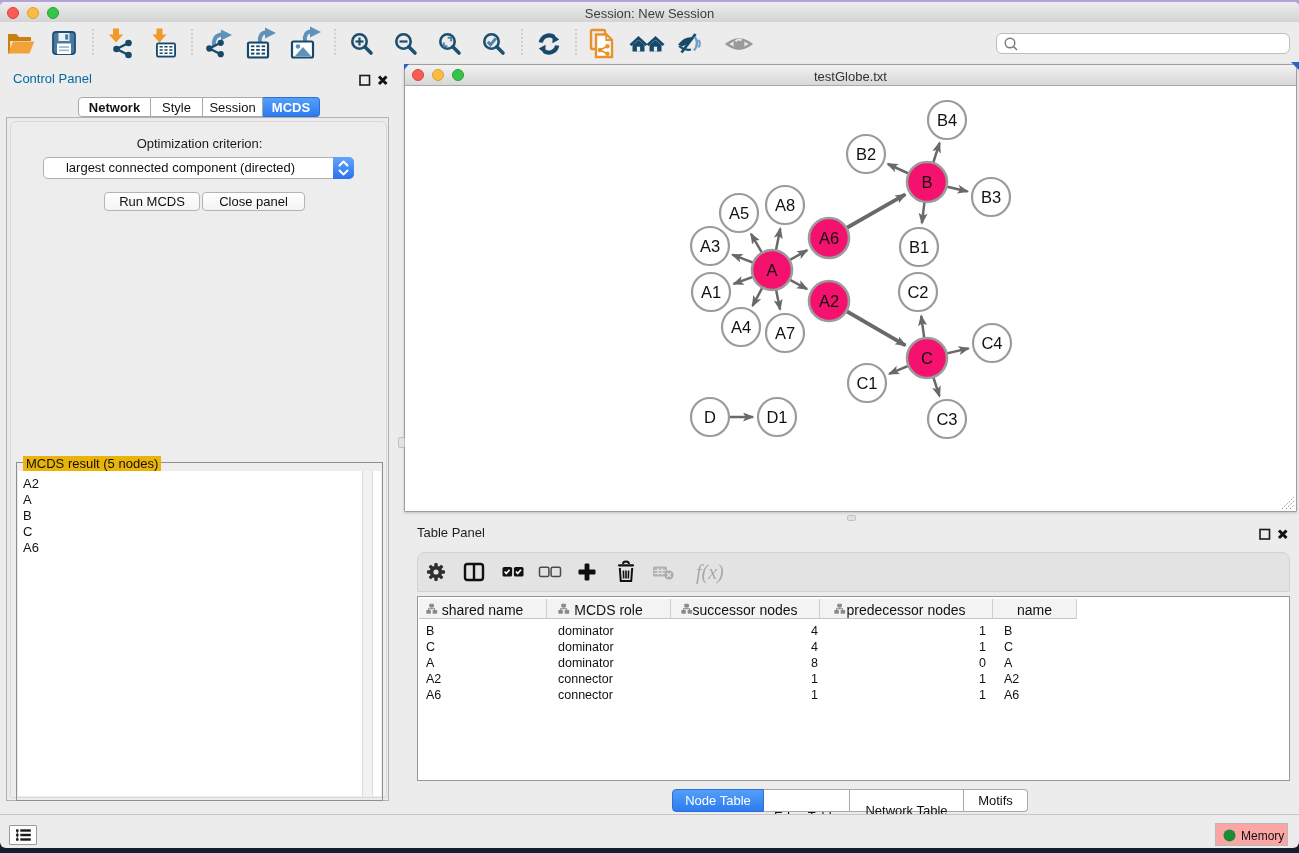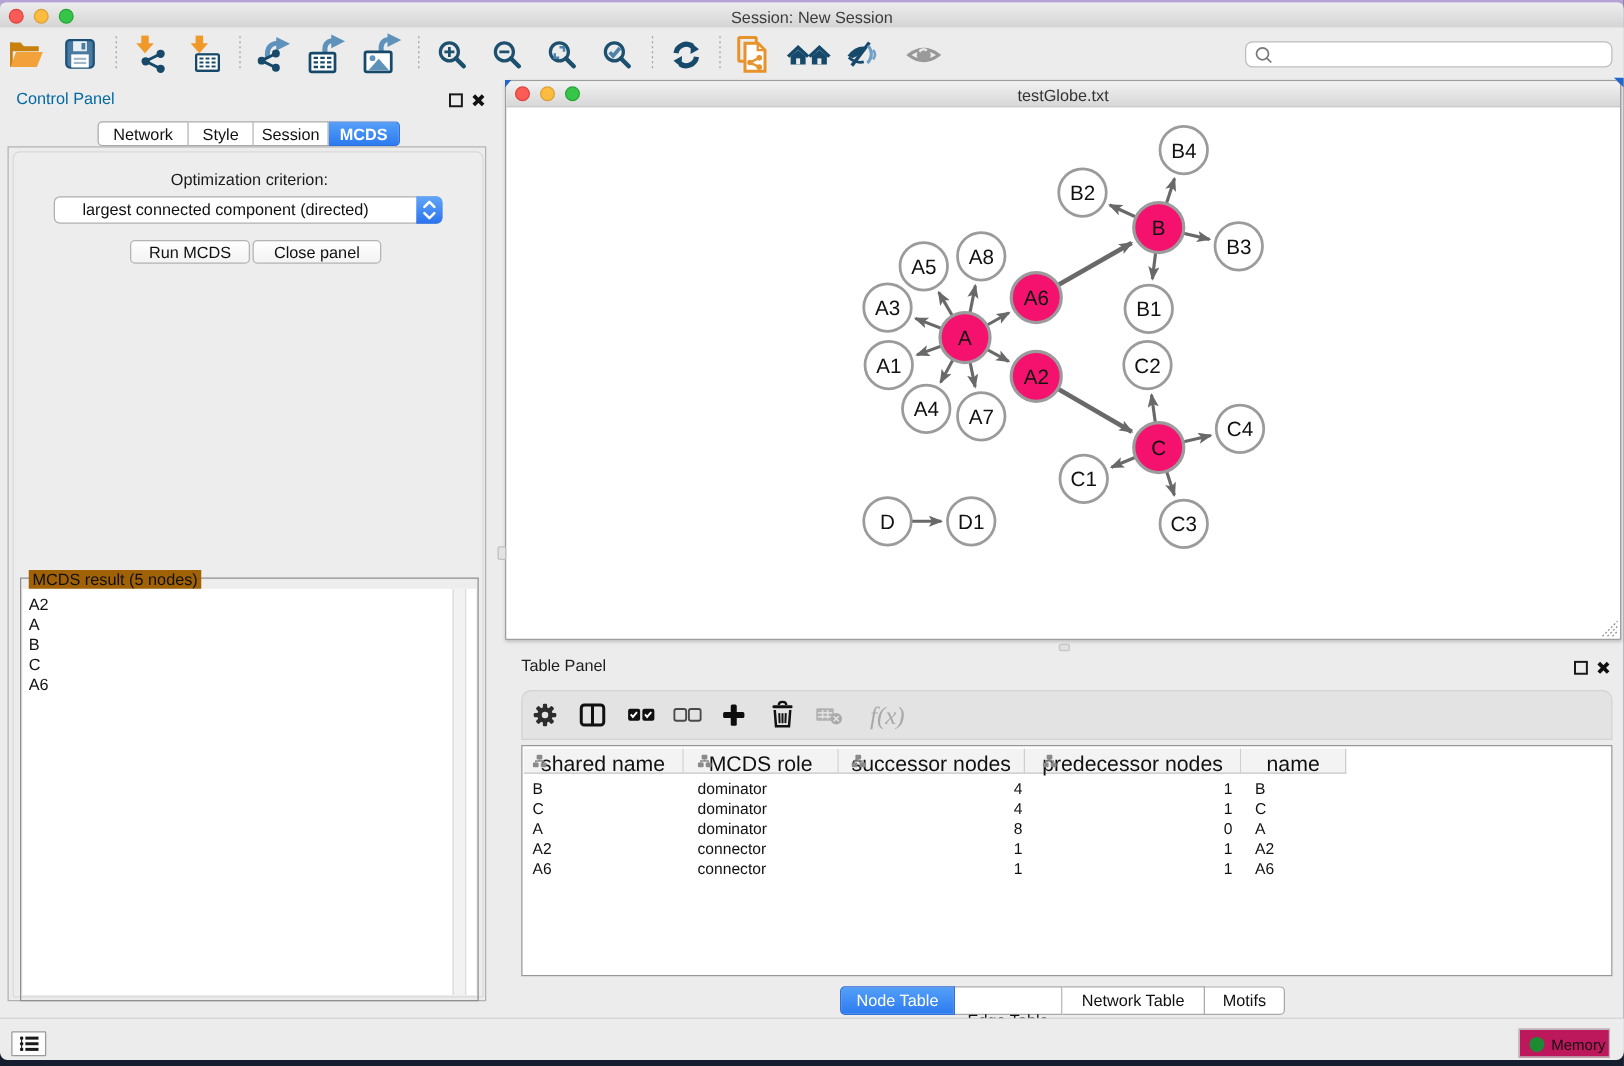--- a/index.html
+++ b/index.html
@@ -17,37 +17,37 @@
 .tab{font-size:13px;color:#111;background:#fff;border:1px solid #a9a9a9;border-left:none;padding:2px 0 0 0;text-align:center;}
 .tab.first{border-left:1px solid #a9a9a9;border-radius:4px 0 0 4px;}
 .tab.last{border-radius:0 4px 4px 0;}
 .tab.sel{background:linear-gradient(#549ff8,#2d7bf0);color:#fff;border-color:#2d6fd8;}
 #cp-box{position:absolute;left:6px;top:117px;width:383px;height:684px;border:1px solid #b2b2b2;background:#ececec;}
 #opt-label{position:absolute;left:8px;width:383px;top:136px;text-align:center;font-size:13px;color:#1a1a1a;}
 #dropdown{position:absolute;left:43px;top:157px;width:311px;height:22px;background:#fff;border:1px solid #b0b0b0;border-radius:5px;font-size:13px;color:#111;text-align:center;line-height:20px;padding-right:36px;}
 #dd-cap{position:absolute;right:-1px;top:-1px;width:21px;height:22px;border-radius:0 5px 5px 0;background:linear-gradient(#62a6f9,#2a72ee);}
 .mbtn{position:absolute;height:19px;background:linear-gradient(#ffffff,#f3f3f3);border:1px solid #b4b4b4;border-radius:4px;font-size:13px;color:#111;text-align:center;line-height:17px;}
 #fieldset{position:absolute;left:16px;top:462px;width:367px;height:339px;border:1px solid #8f8f8f;}
-#fs-legend{position:absolute;left:6px;top:-7px;background:#a16207;padding:0 3px;font-size:13px;color:#111;}
+#fs-legend{position:absolute;left:6px;top:-7px;background:#eab308;padding:0 3px;font-size:13px;color:#111;}
 #fs-list{position:absolute;left:1px;top:8px;width:363px;height:325px;background:#fff;font-size:13px;color:#111;}
 #fs-scroll{position:absolute;right:8px;top:0;width:11px;height:325px;background:#f2f2f2;border-left:1px solid #dcdcdc;border-right:1px solid #dcdcdc;}
 
 #netwin{position:absolute;left:404px;top:64px;width:893px;height:448px;background:#fff;border:1px solid #9e9e9e;border-radius:5px 5px 1px 1px;box-shadow:0 1px 3px rgba(0,0,0,0.18);}
 #nw-title{position:absolute;left:0;top:0;width:891px;height:21px;background:linear-gradient(#f2f2f2,#d7d7d7);border-radius:4px 4px 0 0;border-bottom:1px solid #a9a9a9;}
 #nw-title .ttl{position:absolute;left:0;right:0;top:4px;text-align:center;font-size:13px;color:#333;}
 
 #tp-title{position:absolute;left:417px;top:525px;font-size:13px;color:#1e1e1e;}
 #tp-toolbar{position:absolute;left:417px;top:552px;width:873px;height:40px;background:#e3e3e3;border:1px solid #d2d2d2;border-radius:8px 8px 0 0;}
 #tbl{position:absolute;left:417px;top:596px;width:873px;height:185px;background:#fff;border:1px solid #979797;font-size:12.5px;color:#111;}
-.th{position:absolute;top:2px;height:20px;background:#f3f3f3;border-right:1px solid #cfcfcf;border-bottom:1px solid #c6c6c6;text-align:center;font-size:17px;padding-top:3px;}
+.th{position:absolute;top:2px;height:20px;background:#f3f3f3;border-right:1px solid #cfcfcf;border-bottom:1px solid #c6c6c6;text-align:center;font-size:14px;padding-top:3px;}
 .cell{position:absolute;font-size:12.5px;color:#111;}
 .btabs{position:absolute;top:789px;display:flex;height:23px;}
 
 #statusbar{position:absolute;left:0;top:814px;width:1299px;height:32px;background:#ececec;border-top:1px solid #c6c6c6;border-radius:0 0 6px 6px;}
-#membtn{position:absolute;right:11px;top:8px;width:73px;height:23px;background:#be185d;border:1px solid #b9b9b9;font-size:12px;color:#111;}
+#membtn{position:absolute;right:11px;top:8px;width:73px;height:23px;background:#fca5a5;border:1px solid #b9b9b9;font-size:12px;color:#111;}
 #listbtn{position:absolute;left:9px;top:10px;width:28px;height:20px;background:#fdfdfd;border:1.5px solid #9a9a9a;border-radius:1px;}
 svg{display:block;}
 </style></head>
 <body>
 <div id="desktop-top"></div>
 <div id="app">
   <div id="titlebar">
     <div class="tl" style="left:7px;top:5px;background:#fb5b55;border:1px solid #dd423d;"></div>
     <div class="tl" style="left:27px;top:5px;background:#fcbc3f;border:1px solid #dd9f33;"></div>
     <div class="tl" style="left:47px;top:5px;background:#35c649;border:1px solid #26a333;"></div>
@@ -207,21 +207,21 @@
           <line x1="10.5" y1="10.5" x2="14" y2="14" stroke="#787878" stroke-width="1.4"></line>
         </svg>
       </div>
   </div>
   <div id="cp-title">Control Panel</div>
   <svg width="34" height="16" style="position:absolute;left:358px;top:73px;">
       <rect x="2" y="2.5" width="9.5" height="9.5" stroke="#1a1a1a" stroke-width="1.6" fill="none"></rect>
       <path d="M21,3.5 L28.5,11 M28.5,3.5 L21,11" stroke="#111" stroke-width="3"></path>
     </svg>
   <div class="tabrow" style="left:78px;top:97px;">
-    <div class="tab first" style="width:73px;">Network</div>
+    <div class="tab first" style="width:73px;font-weight:bold;">Network</div>
     <div class="tab" style="width:52px;">Style</div>
     <div class="tab" style="width:60px;">Session</div>
     <div class="tab sel last" style="width:57px;font-weight:bold;">MCDS</div>
   </div>
   <div id="cp-box"></div>
   <div class="abs" style="left:10px;top:121px;width:377px;height:677px;background:#ededed;border:1px solid #d9d9d9;border-radius:6px 6px 2px 2px;"></div>
   <div id="opt-label">Optimization criterion:</div>
   <div id="dropdown">largest connected component (directed)<div id="dd-cap">
         <svg width="21" height="22">
           <path d="M6.5,8.5 L10.5,4.5 L14.5,8.5" stroke="#fff" stroke-width="2" fill="none" stroke-linecap="round" stroke-linejoin="round"></path>
@@ -417,21 +417,21 @@
     <div class="th" style="left:575px;width:84px;">name</div>
     <div class="cell" style="left:8px;top:26px;line-height:16px;">B<br>C<br>A<br>A2<br>A6</div>
     <div class="cell" style="left:140px;top:26px;line-height:16px;">dominator<br>dominator<br>dominator<br>connector<br>connector</div>
     <div class="cell" style="left:260px;top:26px;width:140px;text-align:right;line-height:16px;">4<br>4<br>8<br>1<br>1</div>
     <div class="cell" style="left:430px;top:26px;width:138px;text-align:right;line-height:16px;">1<br>1<br>0<br>1<br>1</div>
     <div class="cell" style="left:586px;top:26px;line-height:16px;">B<br>C<br>A<br>A2<br>A6</div>
   </div>
   <div class="btabs" style="left:672px;">
     <div class="tab first sel" style="width:92px;padding-top:3px;">Node Table</div>
     <div class="tab" style="width:86px;padding-top:19px;">Edge Table</div>
-    <div class="tab" style="width:114px;padding-top:3px;">Network Table</div>
+    <div class="tab" style="width:114px;padding-top:13px;text-decoration:underline;">Network Table</div>
     <div class="tab last" style="width:64px;padding-top:3px;">Motifs</div>
   </div>
   <div id="statusbar">
     <div id="listbtn">
         <svg width="26" height="18">
           <line x1="7.3" y1="4" x2="7.3" y2="14" stroke="#1a1a1a" stroke-width="0.8"></line>
           <g fill="#1a1a1a">
             <rect x="6" y="3.2" width="2.6" height="2.6" rx="0.9"></rect>
             <rect x="6" y="7.7" width="2.6" height="2.6" rx="0.9"></rect>
             <rect x="6" y="12.2" width="2.6" height="2.6" rx="0.9"></rect>

